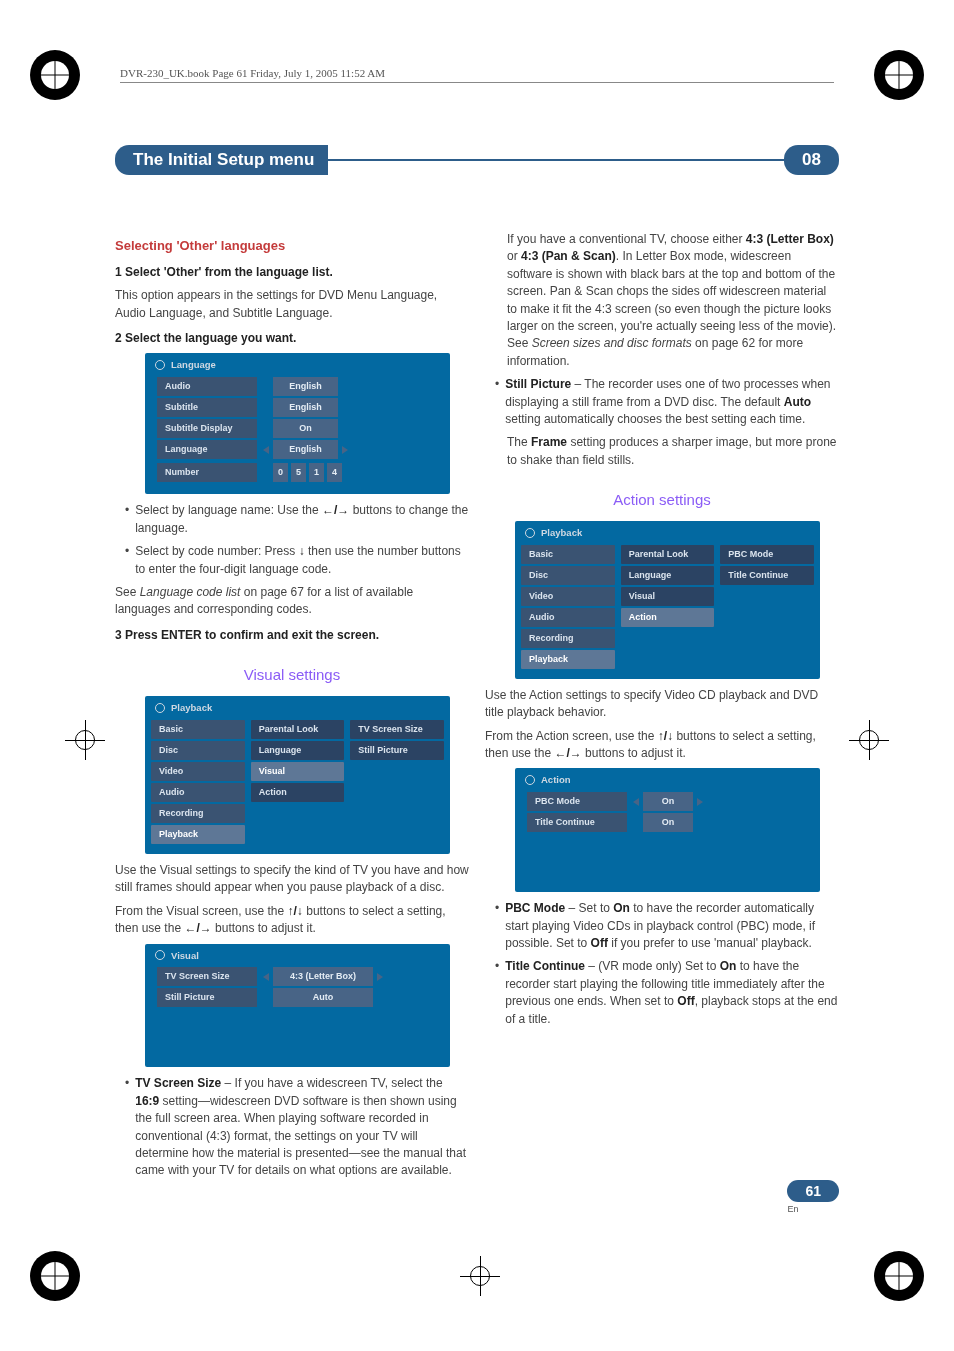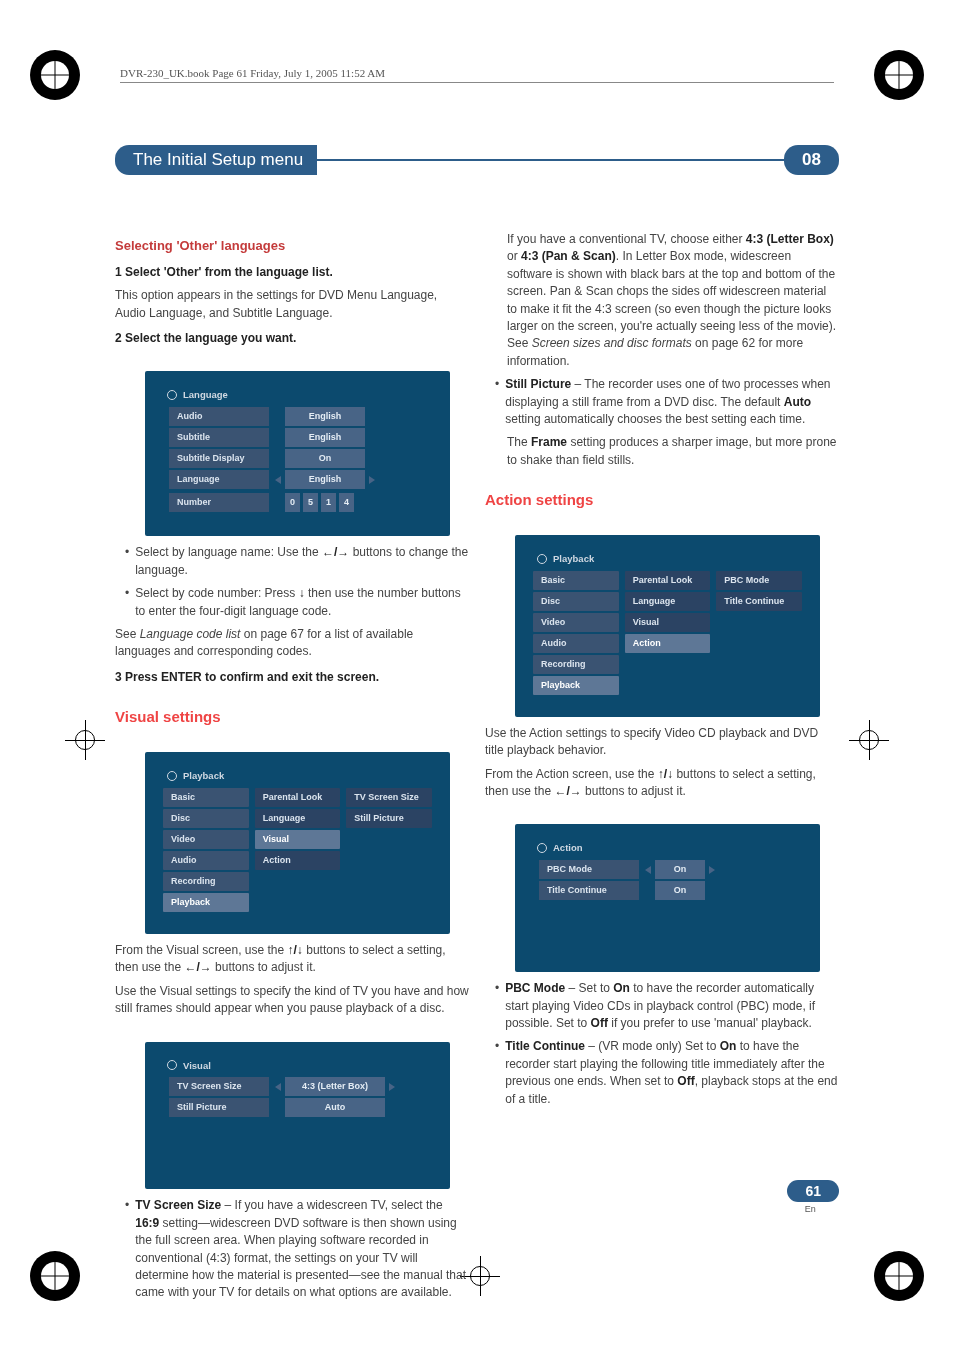--- a/index.html
+++ b/index.html
@@ -54,51 +54,51 @@
 
     .page {
       position: absolute;
       top: 145px; left: 115px; right: 115px; bottom: 120px;
     }
     .title-bar {
       display: flex; align-items: center; margin-bottom: 50px;
     }
     .title-bar .bar-title {
       background: #2d5d8a; color: #fff;
-      font-weight: normal; font-size: 17px;
+      font-weight: bold; font-size: 17px;
       padding: 5px 14px 5px 18px;
       border-radius: 14px 0 0 14px;
       position: relative;
     }
     .title-bar .bar-line {
       flex: 1; height: 2px; background: #2d5d8a;
     }
     .title-bar .bar-chap {
       background: #2d5d8a; color: #fff;
       font-weight: bold; font-size: 17px;
       padding: 5px 18px;
       border-radius: 14px;
     }
     .columns { display: flex; gap: 16px; }
     .col { flex: 1; font-size: 12px; line-height: 1.45; color: #444; }
 
     .h-red { color: #c43b3b; font-weight: bold; font-size: 13px; margin: 12px 0 8px; }
-    .h-blue { color: #ef4444; font-weight: bold; font-size: 15px; margin: 20px 0 10px; }
+    .h-blue { color: #8b5cf6; font-weight: normal; font-size: 15px; margin: 20px 0 10px; text-align: center; }
     .step { margin: 8px 0 4px; }
     .step b { color: #222; }
     .body-text { margin: 6px 0; }
     .bullet { display: flex; margin: 6px 0 6px 10px; }
     .bullet .dot { margin-right: 6px; }
     .bullet .bt { flex: 1; }
     .italic { font-style: italic; }
     .strong { font-weight: bold; color: #222; }
 
     .menu-box {
-      background: #0c4a6e; border-radius: 2px;
-      padding: 14px; margin: 24px 0 8px 30px;
+      background: #0369a1; border-radius: 2px;
+      padding: 2px; margin: 6px 0 8px 30px;
       width: 305px;
       font-size: 9.5px; color: #cfd8e2;
     }
     .menu-hdr {
       display: flex; align-items: center; gap: 6px;
       padding: 3px 8px; color: #cfd8e2; font-weight: bold;
     }
     .gear-icon {
       width: 10px; height: 10px; display: inline-block;
       border: 1px solid #cfd8e2; border-radius: 50%;
@@ -112,39 +112,39 @@
     }
     .menu-row.sel { background: #5e7796; color: #fff; }
     .menu-row.dark { background: #2b4363; }
     .num-cells { display: flex; gap: 3px; justify-content: flex-start; margin: 2px 0; padding-left: 0; }
     .num-cells span {
       background: #486486; padding: 3px 5px; font-size: 9px; color: #e4ecf4; font-weight: bold;
     }
     .menu-lang .menu-body { display: block; padding: 0 10px 6px 10px; }
     .lang-row { display: flex; align-items: center; margin: 2px 0; }
     .lang-row .lbl { width: 100px; background: #3a5372; padding: 3px 8px; font-weight: bold; font-size: 9px; color: #dbe4ee; }
-    .lang-row .val { margin-left: 16px; text-align: center; width: 80px; background: #486486; padding: 3px 6px; font-size: 9px; color: #e4ecf4; font-weight: bold; position: relative; }
+    .lang-row .val { margin-left: 16px; text-align: center; width: 65px; background: #486486; padding: 3px 6px; font-size: 9px; color: #e4ecf4; font-weight: bold; position: relative; }
     .lang-row .val.arrows::before, .lang-row .val.arrows::after {
       content: ''; position: absolute; top: 50%; transform: translateY(-50%);
       width: 0; height: 0; border-top: 4px solid transparent; border-bottom: 4px solid transparent;
     }
     .lang-row .val.arrows::before { left: -10px; border-right: 6px solid #486486; }
     .lang-row .val.arrows::after { right: -10px; border-left: 6px solid #486486; }
 
     .arrow-glyph { font-family: Arial; }
 
     .page-num {
       position: absolute; bottom: 17px; right: 0;
     }
     .page-num .badge {
       background: #2d5d8a; color: #fff; font-weight: bold;
       padding: 3px 18px; border-radius: 12px; display: inline-block;
       font-size: 14px;
     }
-    .page-num .sub { font-size: 9px; text-align: center; color: #555; margin-top: 2px; padding-right: 6px; }
+    .page-num .sub { font-size: 9px; text-align: left; color: #555; margin-top: 2px; padding-right: 6px; }
   </style>
 </head>
 <body>
 
 <div class="crop-mark crop-tl">
     <div class="reg-circle">
       <div class="reg-inner"></div>
     </div>
   </div>
 <div class="crop-mark crop-tr">
@@ -260,22 +260,22 @@
             <div class="menu-row sel">Visual</div>
             <div class="menu-row dark">Action</div>
           </div>
           <div class="menu-right">
             <div class="menu-row dark">TV Screen Size</div>
             <div class="menu-row dark">Still Picture</div>
           </div>
         </div>
       </div>
 
+      <div class="body-text">Use the Visual settings to specify the kind of TV you have and how still frames should appear when you pause playback of a disc.</div>
       <div class="body-text"><span>From the Visual screen, use the </span><span class="arrow-glyph strong">↑/↓</span><span> buttons to select a setting, then use the </span><span class="arrow-glyph strong">←/→</span><span> buttons to adjust it.</span></div>
-      <div class="body-text">Use the Visual settings to specify the kind of TV you have and how still frames should appear when you pause playback of a disc.</div>
 
       <div class="menu-box menu-lang">
         <div class="menu-hdr">
             <span class="gear-icon"></span>
             <span>Visual</span>
           </div>
         <div class="menu-body">
           <div class="lang-row">
               <div class="lbl">TV Screen Size</div>
               <div class="val arrows" style="width:100px">4:3 (Letter Box)</div>

